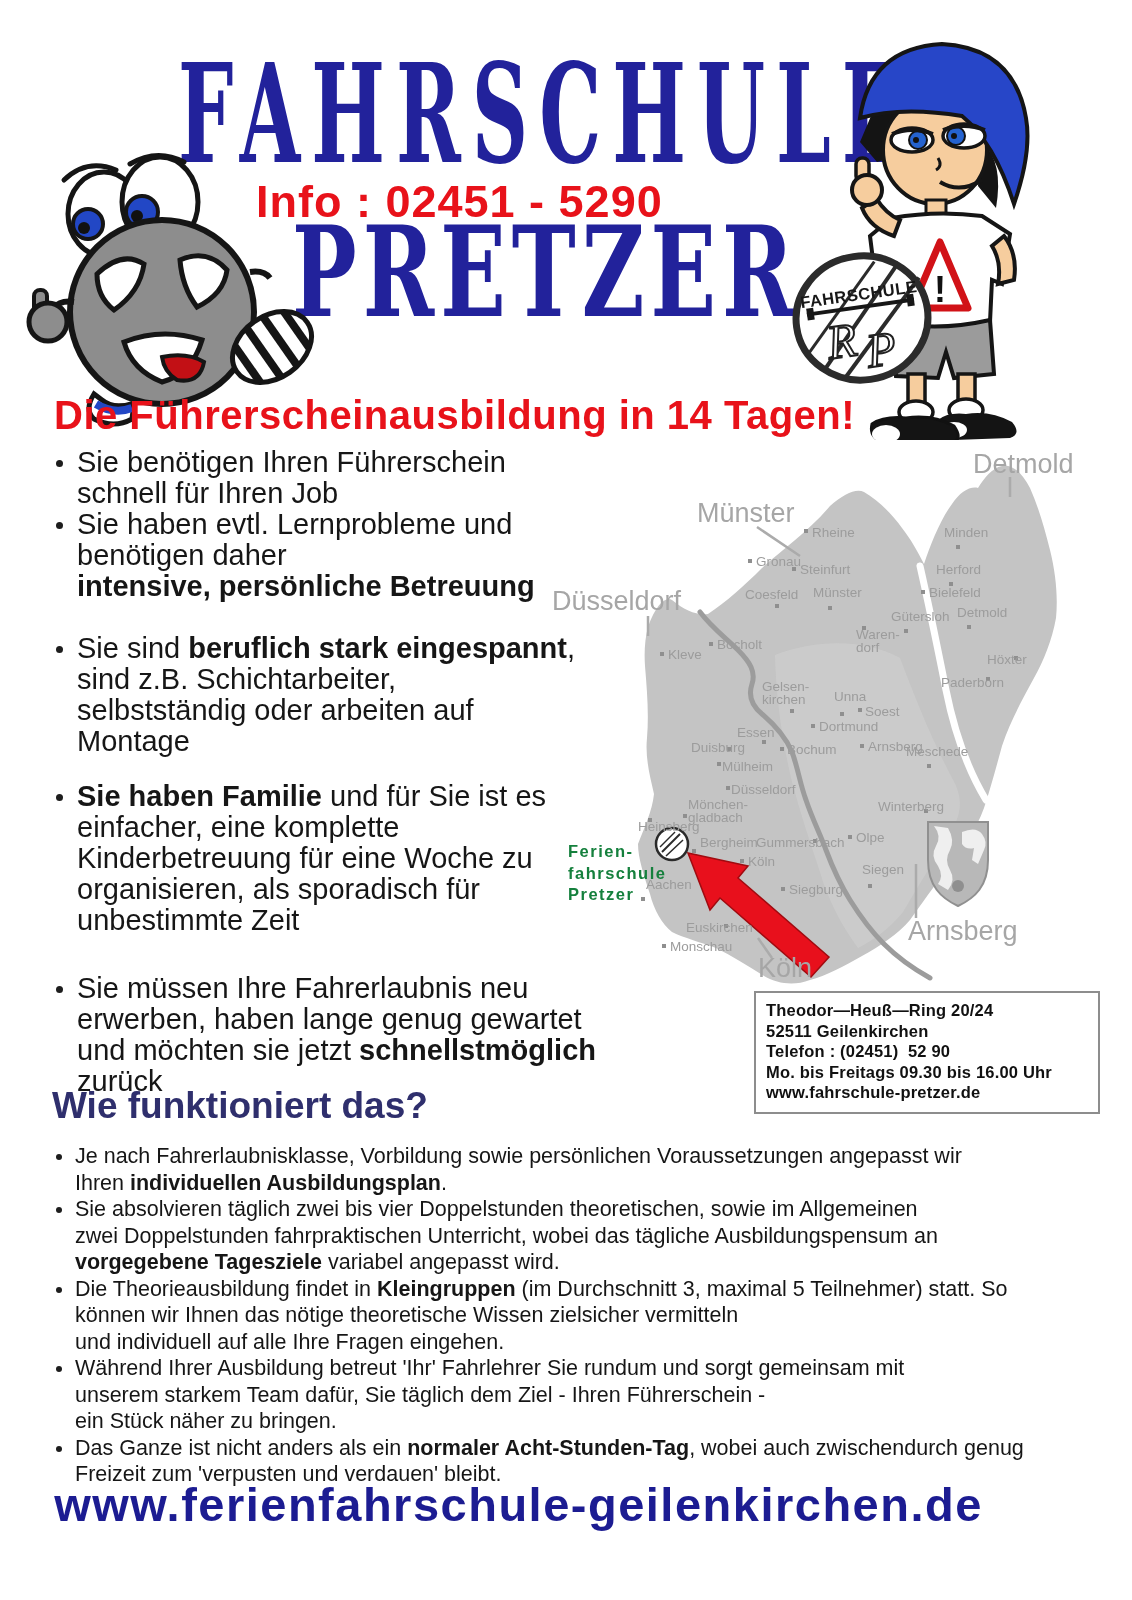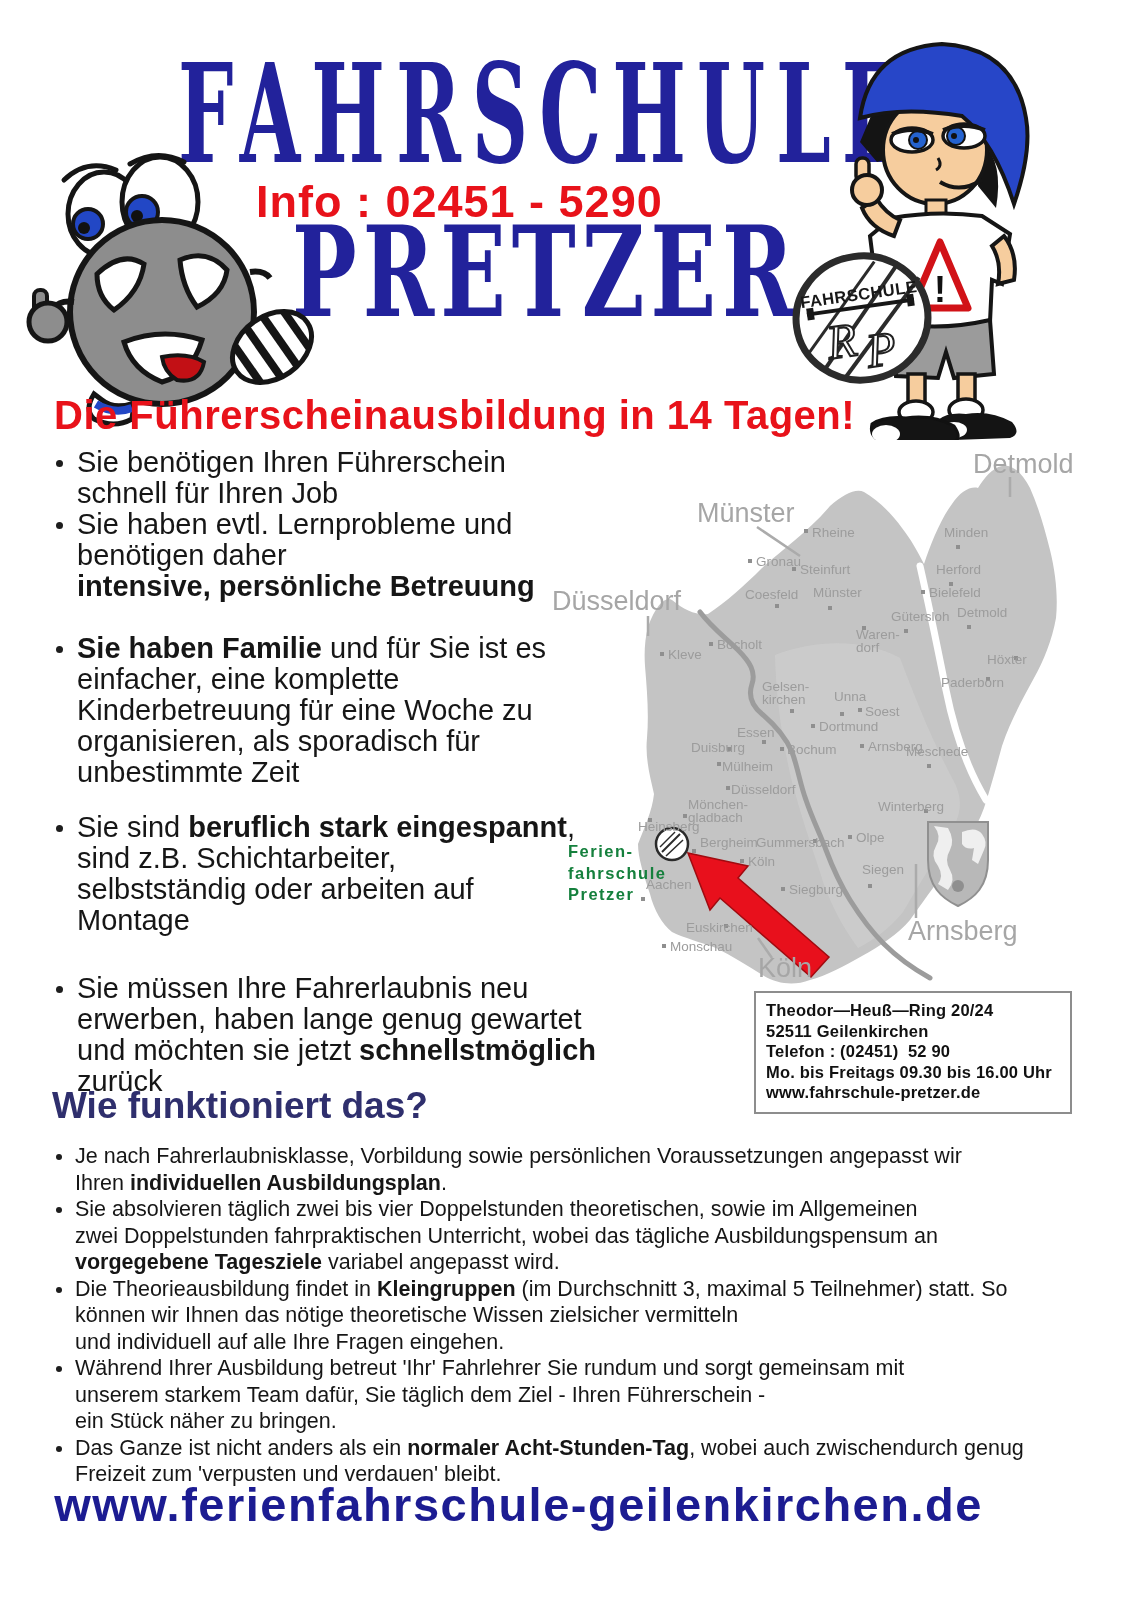--- a/index.html
+++ b/index.html
@@ -29,21 +29,21 @@
   #list2{left:52px;top:1143px;width:1060px;}
   #list2 .dot{width:6px;height:6px;margin:11px 13px 0 4px;}
   #list2 .btxt{font-size:21.5px;line-height:26.5px;}
   
   .city{font:13.5px "Liberation Sans",sans-serif;fill:#9c9c9c;}
   .bigcity{font:27px "Liberation Sans",sans-serif;fill:#a6a6a6;}
   
   #ferien{left:568px;top:841px;color:#15803d;font-weight:bold;font-size:16.5px;
           line-height:21.5px;letter-spacing:1.5px;}
   
-  #contactbox{left:754px;top:991px;width:318px;border:2px solid #8d8d8d;background:#fff;
+  #contactbox{left:754px;top:991px;width:346px;border:2px solid #8d8d8d;background:#fff;
               padding:7px 14px 9px 10px;box-sizing:border-box;}
   #contactbox .cline{font-weight:bold;font-size:16.5px;line-height:20.5px;color:#111;
                      letter-spacing:0.2px;white-space:pre-wrap;}
   
   #howhead{left:52px;top:1085px;font-size:37px;font-weight:bold;color:#2f2f6d;white-space:nowrap;}
   #footer{left:0;top:1477px;width:1037px;text-align:center;font-size:47px;font-weight:bold;
           color:#1c1c92;letter-spacing:1.5px;white-space:nowrap;}
 </style>
 </head>
 <body>
@@ -143,25 +143,25 @@
       <div class="bullet-item">
         <span class="dot"></span>
         <div class="btxt"><span>Sie benötigen Ihren Führerschein</span><br><span>schnell für Ihren Job</span></div>
       </div>
       <div class="bullet-item">
         <span class="dot"></span>
         <div class="btxt"><span>Sie haben evtl. Lernprobleme und</span><br><span>benötigen daher</span><br><span></span><span class="bseg">intensive, persönliche Betreuung</span></div>
       </div>
       <div class="bullet-item">
         <span class="dot"></span>
+        <div class="btxt"><span>Sie sind </span><span class="bseg">beruflich stark eingespannt</span><span>,</span><br><span>sind z.B. Schichtarbeiter,</span><br><span>selbstständig oder arbeiten auf</span><br><span>Montage</span></div>
+      </div>
+      <div class="bullet-item">
+        <span class="dot"></span>
         <div class="btxt"><span class="bseg">Sie haben Familie</span><span> und für Sie ist es</span><br><span>einfacher, eine komplette</span><br><span>Kinderbetreuung für eine Woche zu</span><br><span>organisieren, als sporadisch für</span><br><span>unbestimmte Zeit</span></div>
-      </div>
-      <div class="bullet-item">
-        <span class="dot"></span>
-        <div class="btxt"><span>Sie sind </span><span class="bseg">beruflich stark eingespannt</span><span>,</span><br><span>sind z.B. Schichtarbeiter,</span><br><span>selbstständig oder arbeiten auf</span><br><span>Montage</span></div>
       </div>
       <div class="bullet-item">
         <span class="dot"></span>
         <div class="btxt"><span>Sie müssen Ihre Fahrerlaubnis neu</span><br><span>erwerben, haben lange genug gewartet</span><br><span>und möchten sie jetzt </span><span class="bseg">schnellstmöglich</span><span> zurück</span></div>
       </div>
     </div>
 
   <svg class="abs" style="left:535px;top:438px" width="570" height="562" viewBox="535 438 570 562">
     <path fill="#c4c4c4" d="M648,627
       C656,604 666,596 672,600 C684,610 698,616 708,614 C726,602 744,586 762,568

